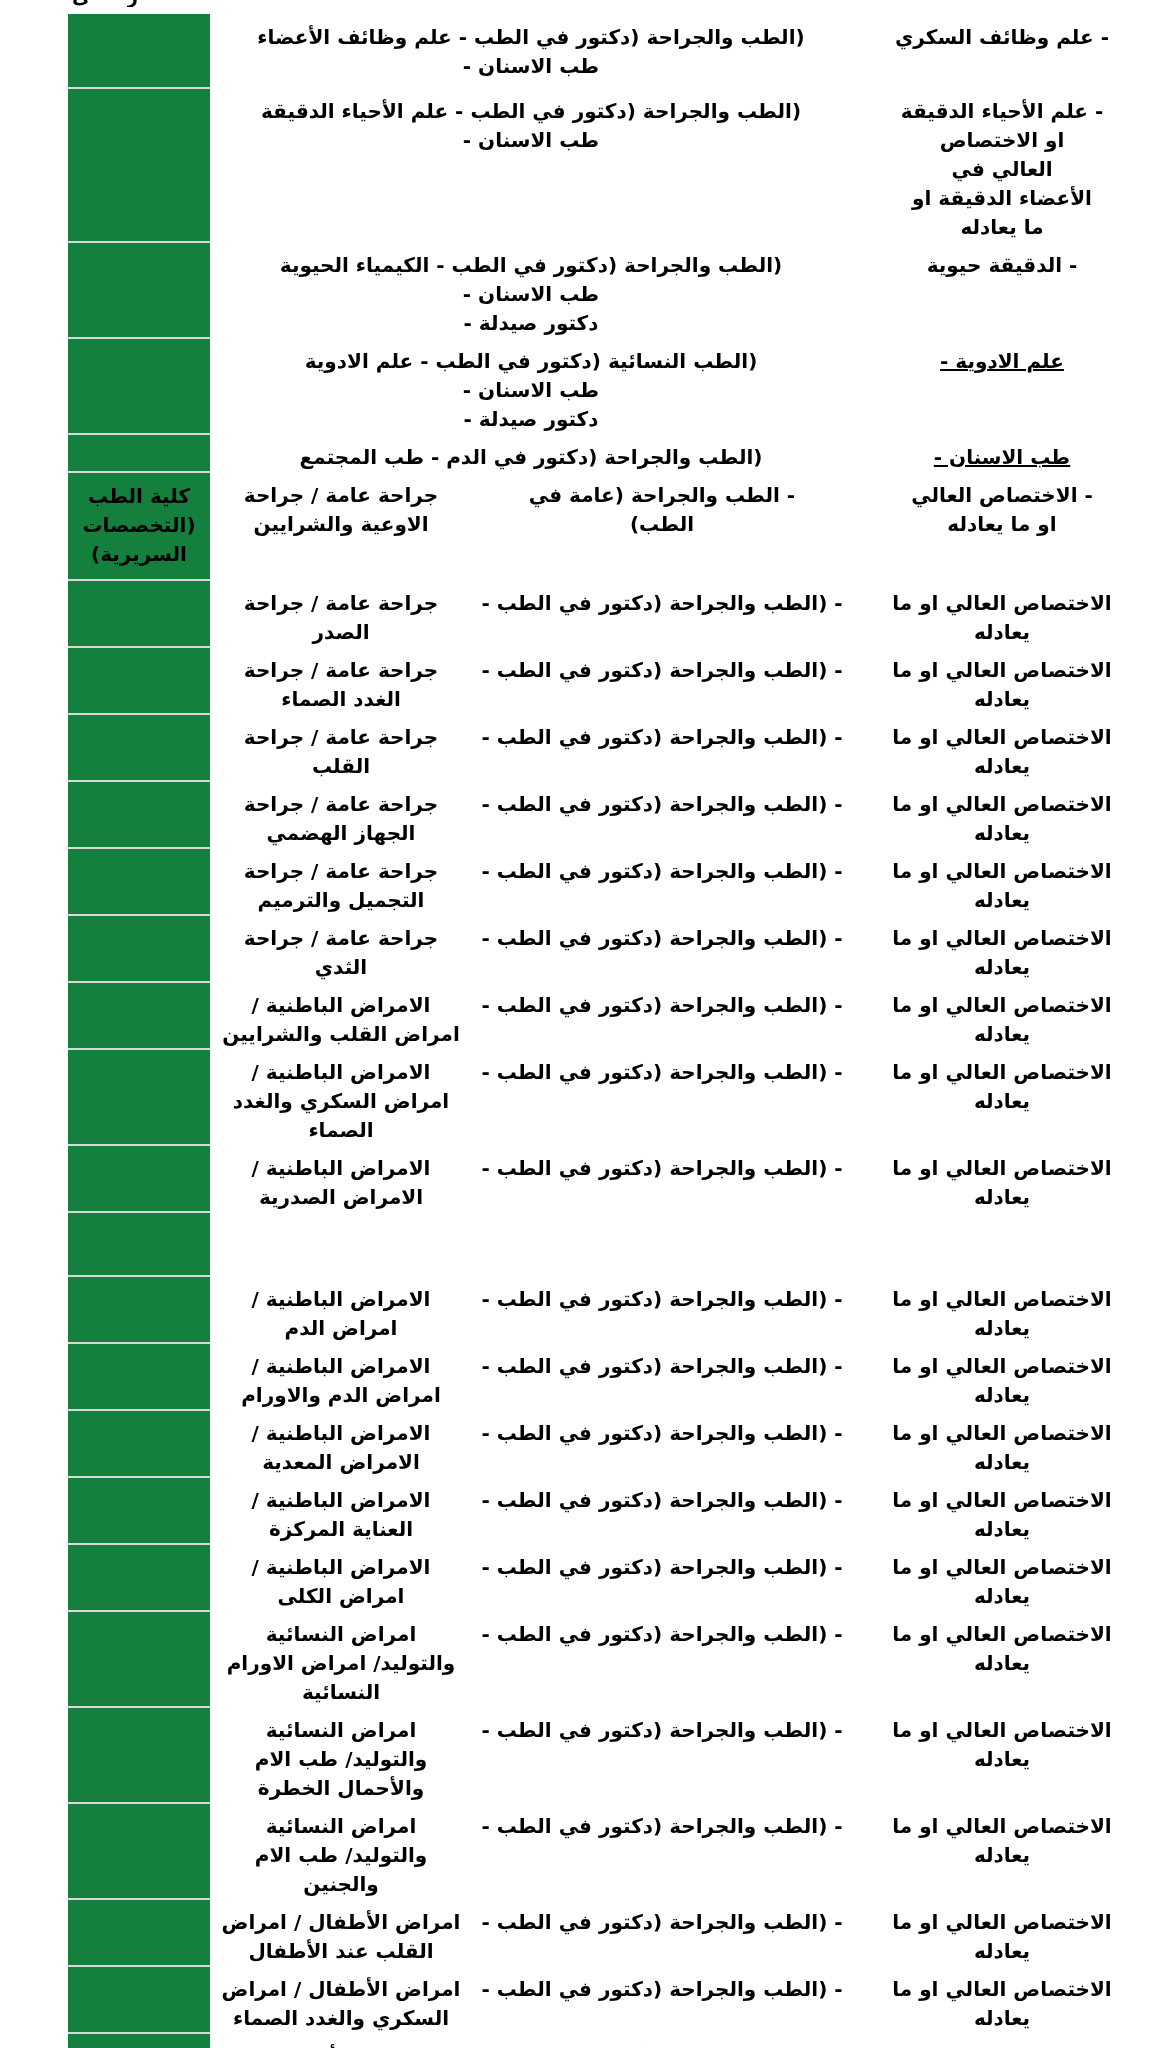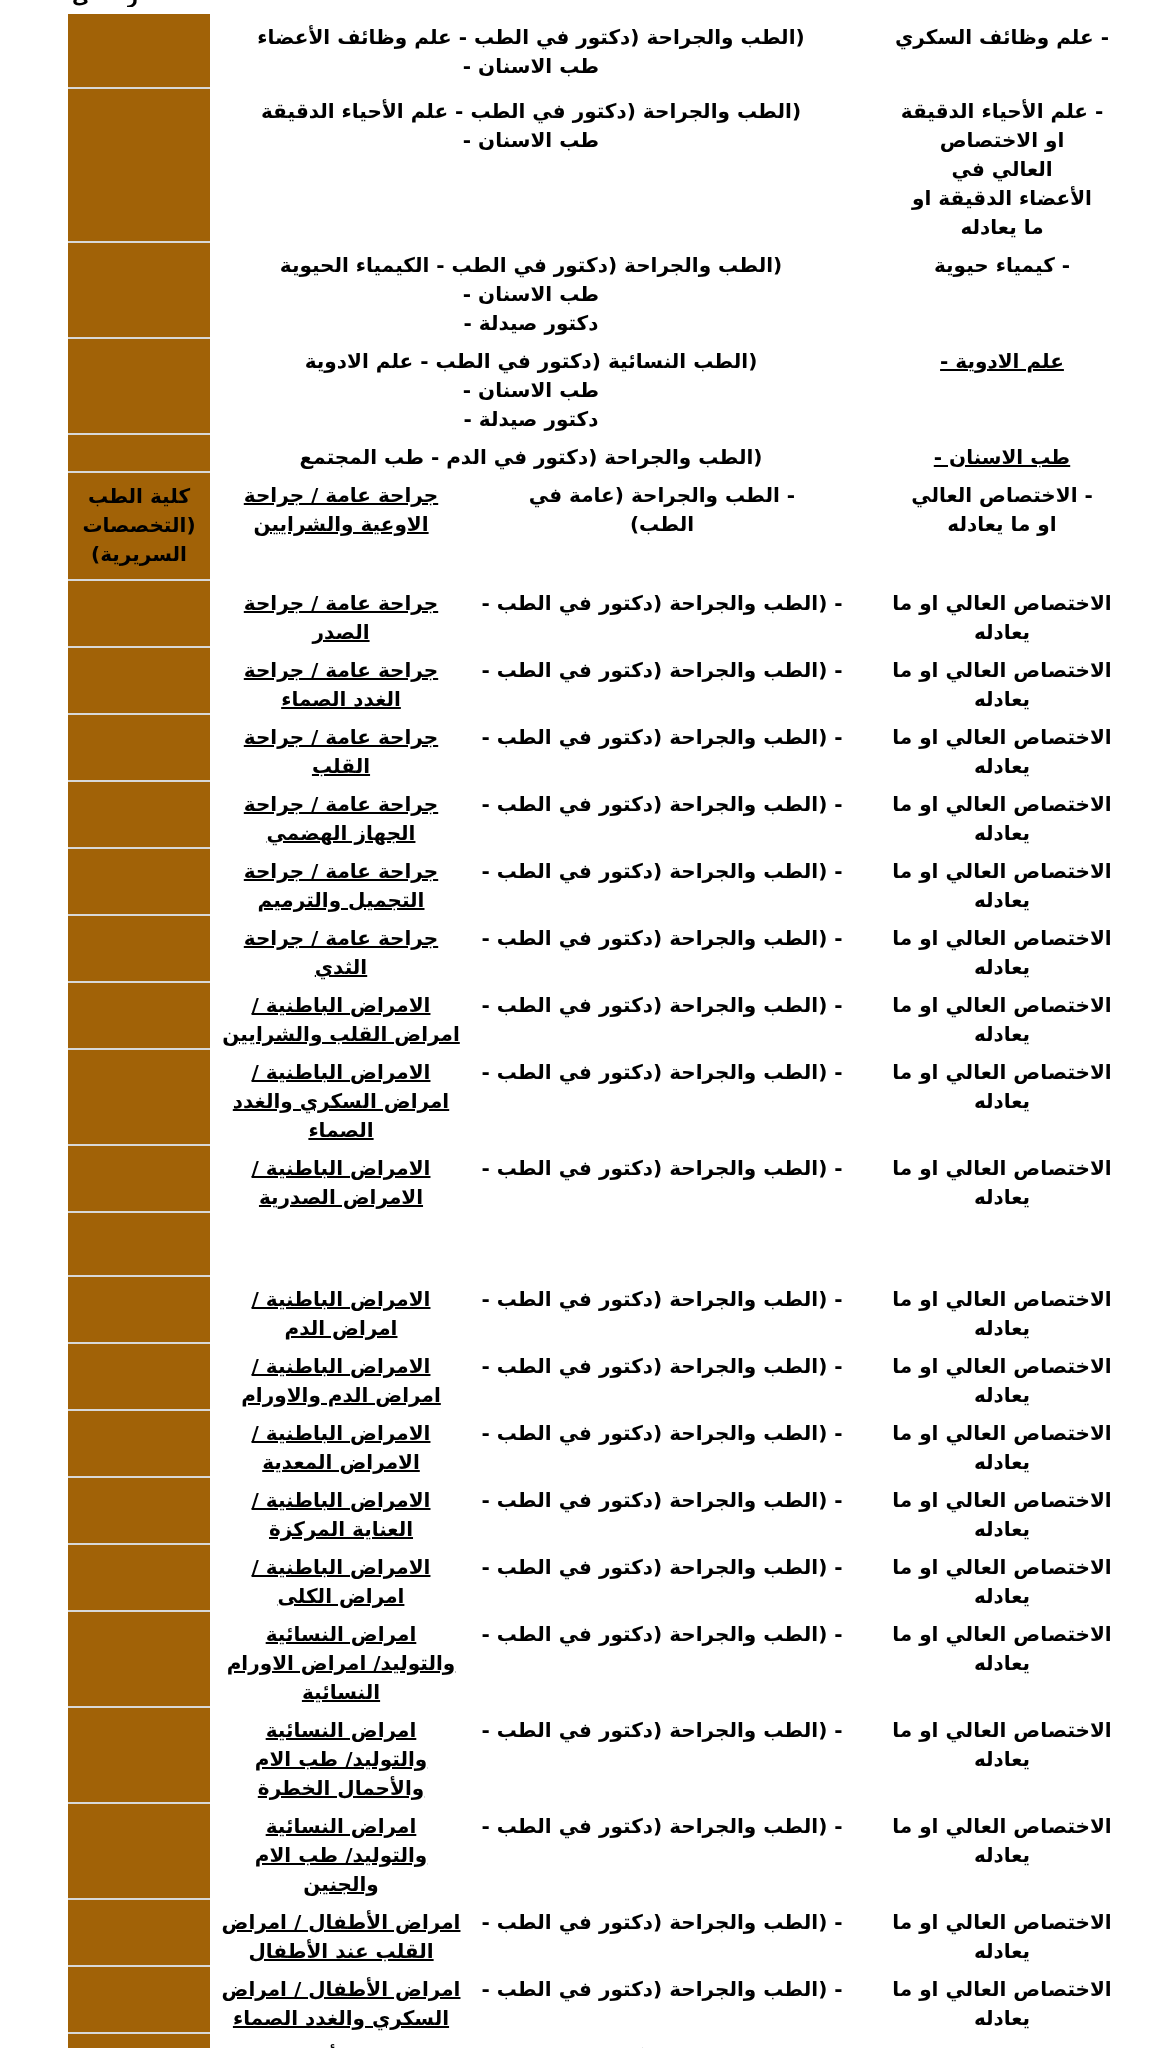--- a/index.html
+++ b/index.html
@@ -23,24 +23,24 @@
     vertical-align:top;
     text-align:center;
     white-space:pre-line;
     font-size:20px;
     line-height:29px;
     padding:9px 0 0 0;
     overflow:visible;
   }
   td.col-a{width:300px;}
   td.col-b{width:380px;}
-  td.col-c{width:262px;text-decoration:underline;}
+  td.col-c{width:262px;}
   td.col-d{
     width:142px;
-    background:#a16207;
+    background:#15803d;
     font-size:20px;
   }
   td.col-d.no-bg{background:transparent;}
   td.col-d.sep{border-top:2px solid #d8d8d8;}
   td.col-m{width:68px;}
   td.a-left{text-align:left;text-decoration:underline;}
   td.a-mid{padding-top:38px;}
   td.college{padding-top:22px;}
   .frag{
     position:absolute;
@@ -94,21 +94,21 @@
 او الاختصاص
 العالي في
 الأعضاء الدقيقة او
 ما يعادله</td>
           <td class="" colspan="2">(الطب والجراحة (دكتور في الطب - علم الأحياء الدقيقة
 طب الاسنان -</td>
           <td class="col-d sep"></td>
           <td class="col-m"></td>
         </tr>
         <tr style="height: 82px;">
-          <td class="col-a a-mid">- كيمياء حيوية</td>
+          <td class="col-a a-mid">- الدقيقة حيوية</td>
           <td class="" colspan="2">(الطب والجراحة (دكتور في الطب - الكيمياء الحيوية
 طب الاسنان -
 دكتور صيدلة -</td>
           <td class="col-d sep"></td>
           <td class="col-m"></td>
         </tr>
         <tr style="height: 82px;">
           <td class="col-a a-left">علم الادوية -</td>
           <td class="" colspan="2">(الطب النسائية (دكتور في الطب - علم الادوية
 طب الاسنان -

